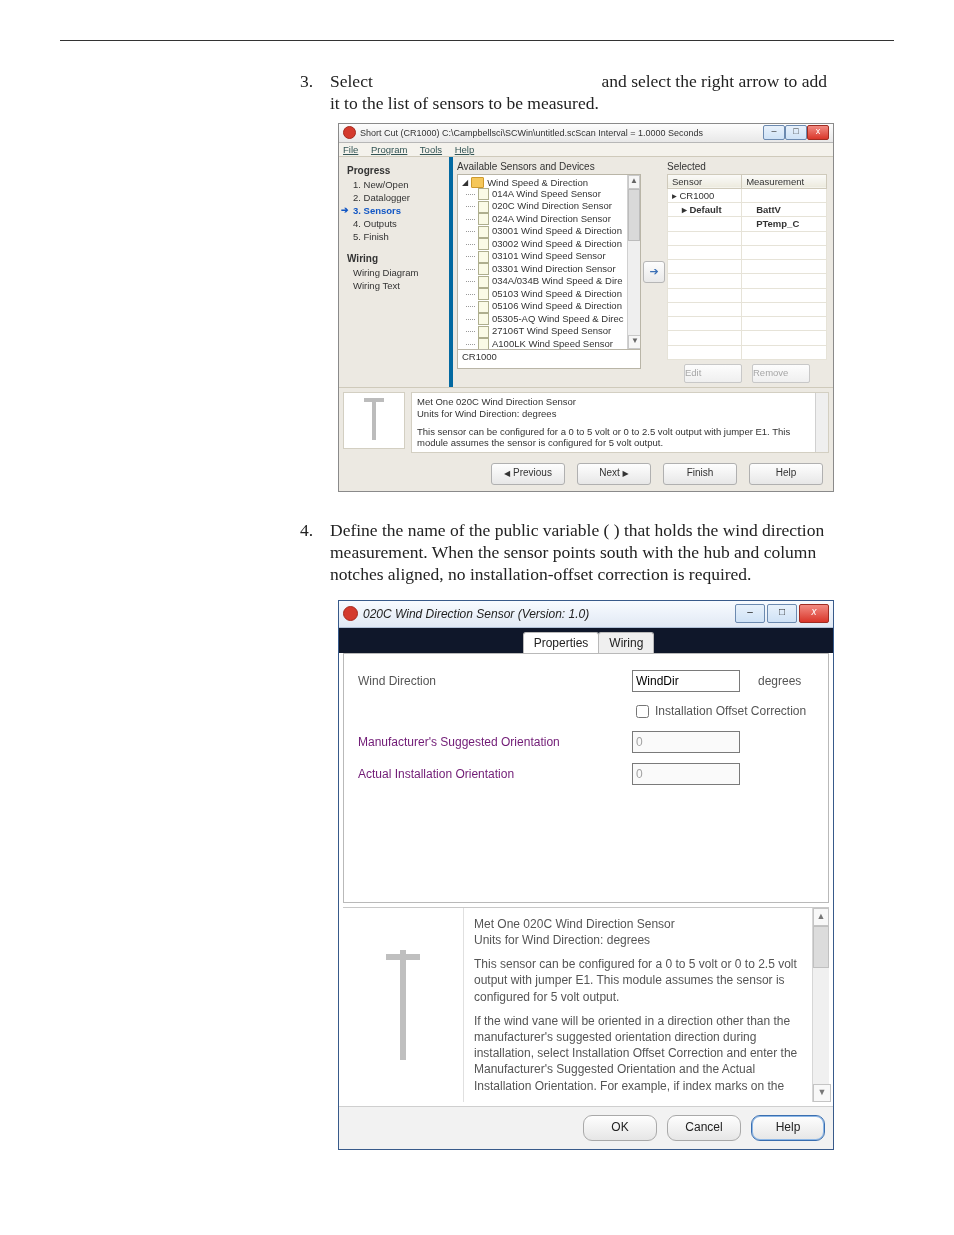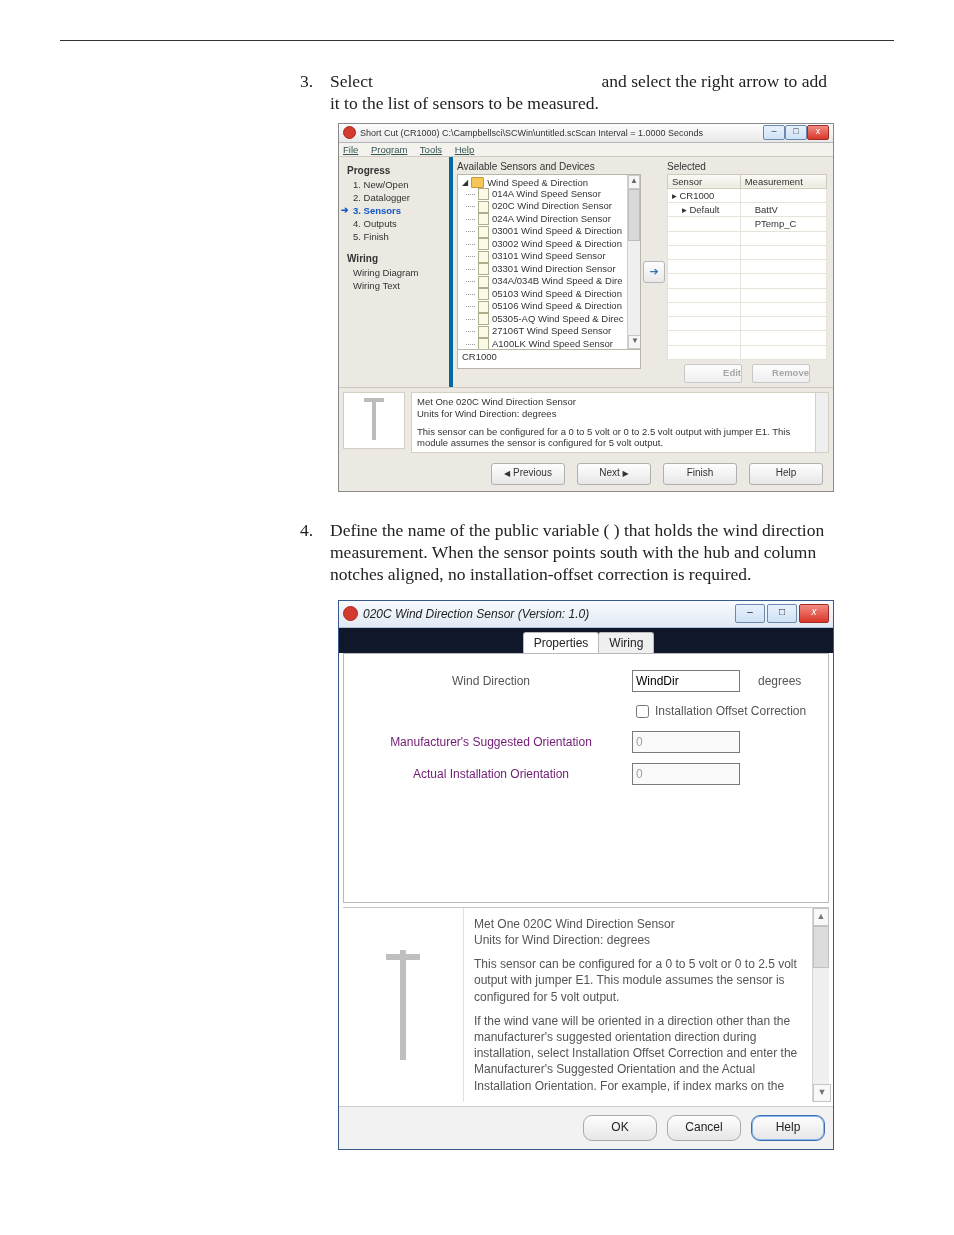--- a/index.html
+++ b/index.html
@@ -42,23 +42,23 @@
   .ss1 .tree .sb .up,.ss1 .tree .sb .dn{height:12px;background:#f6f6f6;border:1px solid #c8c8c8;font-size:8px;text-align:center;line-height:10px;color:#666;}
   .ss1 .tree .sb .thumb{height:50px;margin:0;background:#d9d9d9;border:1px solid #bcbcbc;}
   .ss1 .treebot{background:#fff;border:1px solid #b9b5a7;border-top:none;height:16px;padding:1px 4px;font-size:9.5px;}
   .ss1 .arrowcol{width:26px;flex:0 0 26px;display:flex;align-items:center;justify-content:center;}
   .ss1 .arrowcol .btn{width:20px;height:20px;border:1px solid #b6b6b6;border-radius:3px;background:linear-gradient(#fdfdfd,#e9e9e9);display:flex;align-items:center;justify-content:center;color:#3a6fb5;font-size:11px;}
   .ss1 .right{width:160px;flex:0 0 160px;padding:4px 6px 4px 0;}
   .ss1 .right .lbl{font-size:10px;margin-bottom:2px;}
   .ss1 .seltbl{background:#fff;border:1px solid #b9b5a7;height:186px;width:100%;font-size:9.5px;border-collapse:collapse;}
   .ss1 .seltbl th{background:linear-gradient(#fbfbf9,#eceade);border:1px solid #cfcabb;font-weight:normal;padding:1px 4px;text-align:left;}
   .ss1 .seltbl td{border:1px solid #e6e3d8;padding:1px 4px;}
-  .ss1 .seltbl tr.sub td{padding-left:14px;}
+  .ss1 .seltbl tr.sub td{padding-left:14px;font-weight:bold;}
   .ss1 .rbtns{margin-top:4px;display:flex;gap:10px;justify-content:center;}
-  .ss1 .rbtns .b{width:56px;height:17px;border:1px solid #c8c8c8;border-radius:2px;background:linear-gradient(#fdfdfd,#efefef);text-align:right;font-size:9.5px;line-height:15px;color:#a6a6a6;font-weight:bold;}
+  .ss1 .rbtns .b{width:56px;height:17px;border:1px solid #c8c8c8;border-radius:2px;background:linear-gradient(#fdfdfd,#efefef);text-align:left;font-size:9.5px;line-height:15px;color:#a6a6a6;}
   .ss1 .infobar{display:flex;border-top:1px solid #cfcabb;background:#ece9e2;padding:4px;gap:6px;}
   .ss1 .infobar .img{width:60px;height:55px;border:1px solid #d3cfc2;background:#fff;display:flex;align-items:center;justify-content:center;}
   .ss1 .infobar .img .vane{width:4px;height:40px;background:#bcbcbc;position:relative;}
   .ss1 .infobar .img .vane::before{content:"";position:absolute;top:-2px;left:-8px;width:20px;height:4px;background:#bcbcbc;}
   .ss1 .infobar .txt{flex:1;font-size:9.5px;line-height:1.25;background:#fff;border:1px solid #d3cfc2;padding:3px 5px;position:relative;}
   .ss1 .infobar .txt .isb{position:absolute;top:0;right:0;width:12px;height:100%;background:#efefef;border-left:1px solid #d0d0d0;}
   .ss1 .btnrow{display:flex;justify-content:flex-end;gap:12px;padding:6px 10px;}
   .ss1 .btnrow .b{width:72px;height:20px;border:1px solid #b0b0b0;border-radius:3px;background:linear-gradient(#fefefe,#e7e7e7);text-align:center;font-size:10px;line-height:18px;}
   .ss1 .btnrow .b .tri{font-size:8px;}
   
@@ -67,21 +67,21 @@
   .ss2 .tb .ico{width:13px;height:13px;border-radius:50%;background:#d43a2d;border:1px solid #a52a1e;margin-right:5px;}
   .ss2 .tb .ttl{flex:1;font-size:12px;}
   .ss2 .tb .wb{display:flex;gap:2px;}
   .ss2 .tb .wb span{width:28px;height:17px;border:1px solid #6c8ab0;border-radius:2px;background:linear-gradient(#e8f1fb,#cfe2f6);display:inline-block;text-align:center;line-height:14px;font-size:10px;}
   .ss2 .tb .wb .cl{background:linear-gradient(#f28b82,#d9362a);border-color:#a02c22;color:#fff;}
   .ss2 .tabs{background:#0f172a;padding:4px 0 0 4px;display:flex;justify-content:center;}
   .ss2 .tabs .tab{border:1px solid #b9b9b9;border-bottom:none;padding:3px 10px;font-size:12px;background:#fff;border-radius:3px 3px 0 0;margin-right:-1px;}
   .ss2 .tabs .tab.off{background:#efefef;}
   .ss2 .pnl{background:#fff;border:1px solid #b9b9b9;margin:0 4px 4px 4px;padding:16px 14px;height:250px;box-sizing:border-box;}
   .ss2 .row{display:flex;align-items:center;margin-bottom:10px;}
-  .ss2 .row .lab{width:266px;text-align:center;padding-right:8px;color:#555;font-size:12px;}
+  .ss2 .row .lab{width:266px;text-align:left;padding-right:8px;color:#555;font-size:12px;}
   .ss2 .row .lab.gray{color:#701a75;}
   .ss2 .row input[type=text]{width:100px;height:18px;border:1px solid #7a7a7a;font-size:12px;padding:1px 3px;}
   .ss2 .row .unit{margin-left:18px;color:#555;}
   .ss2 .row .cb{margin-left:274px;display:flex;align-items:center;gap:3px;color:#555;}
   .ss2 .row .cb input{width:13px;height:13px;}
   .ss2 .desc{display:flex;border-top:1px solid #c8c8c8;background:#fff;margin:0 4px 4px 4px;}
   .ss2 .desc .img{width:120px;border-right:1px solid #e0e0e0;display:flex;align-items:center;justify-content:center;background:#fff;}
   .ss2 .desc .img .vane{width:6px;height:110px;background:#bfbfbf;position:relative;}
   .ss2 .desc .img .vane::before{content:"";position:absolute;top:4px;left:-14px;width:34px;height:6px;background:#bfbfbf;}
   .ss2 .desc .txt{flex:1;padding:8px 18px 8px 10px;font-size:12px;color:#555;line-height:1.35;position:relative;}

